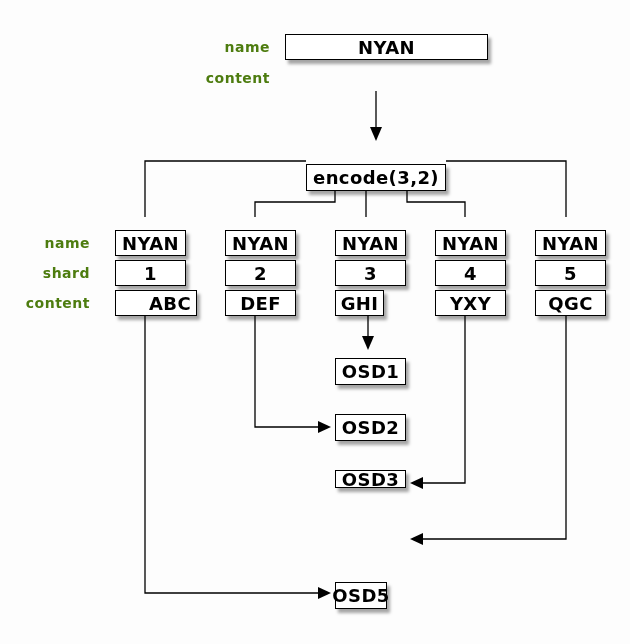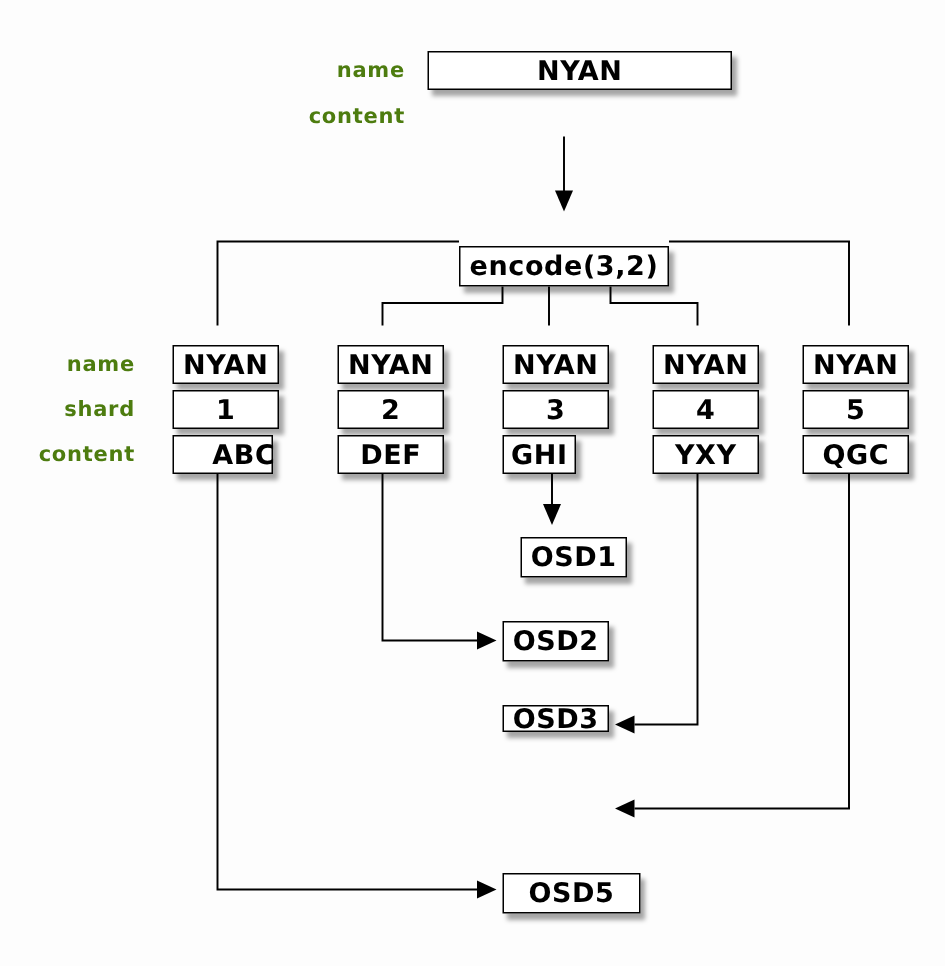--- a/index.html
+++ b/index.html
@@ -85,36 +85,36 @@
   <div class="lbl" style="left:150px; top:64px; width:120px; height:27px;">content</div>
 
   <div class="box" style="left:306px; top:164px; width:140px; height:27px;">encode(3,2)</div>
 
   <div class="lbl" style="left:10px; top:230px; width:80px; height:26px;">name</div>
   <div class="lbl" style="left:10px; top:260px; width:80px; height:26px;">shard</div>
   <div class="lbl" style="left:10px; top:290px; width:80px; height:26px;">content</div>
 
   <div class="box" style="left:115px; top:230px; width:71px; height:26px;">NYAN</div>
   <div class="box" style="left:115px; top:260px; width:71px; height:26px;">1</div>
-  <div class="box" style="left:115px; top:290px; width:67px; height:26px;padding-left:28px;">ABC</div>
+  <div class="box" style="left:115px; top:290px; width:82px; height:26px;padding-left:28px;">ABC</div>
 
   <div class="box" style="left:225px; top:230px; width:71px; height:26px;">NYAN</div>
   <div class="box" style="left:225px; top:260px; width:71px; height:26px;">2</div>
   <div class="box" style="left:225px; top:290px; width:71px; height:26px;">DEF</div>
 
   <div class="box" style="left:335px; top:230px; width:71px; height:26px;">NYAN</div>
   <div class="box" style="left:335px; top:260px; width:71px; height:26px;">3</div>
   <div class="box" style="left:335px; top:290px; width:49px; height:26px;">GHI</div>
 
   <div class="box" style="left:435px; top:230px; width:71px; height:26px;">NYAN</div>
   <div class="box" style="left:435px; top:260px; width:71px; height:26px;">4</div>
   <div class="box" style="left:435px; top:290px; width:71px; height:26px;">YXY</div>
 
   <div class="box" style="left:535px; top:230px; width:71px; height:26px;">NYAN</div>
   <div class="box" style="left:535px; top:260px; width:71px; height:26px;">5</div>
   <div class="box" style="left:535px; top:290px; width:71px; height:26px;">QGC</div>
 
-  <div class="box" style="left:335px; top:358px; width:71px; height:27px;margin-left:12px;">OSD1</div>
+  <div class="box" style="left:335px; top:358px; width:71px; height:27px;">OSD1</div>
   <div class="box" style="left:335px; top:414px; width:71px; height:27px;">OSD2</div>
   <div class="box" style="left:335px; top:470px; width:71px; height:18px;">OSD3</div>
-  <div class="box" style="left:335px; top:582px; width:92px; height:27px;">OSD5</div>
+  <div class="box" style="left:335px; top:582px; width:52px; height:27px;">OSD5</div>
 
 </div>
 
 </body></html>

